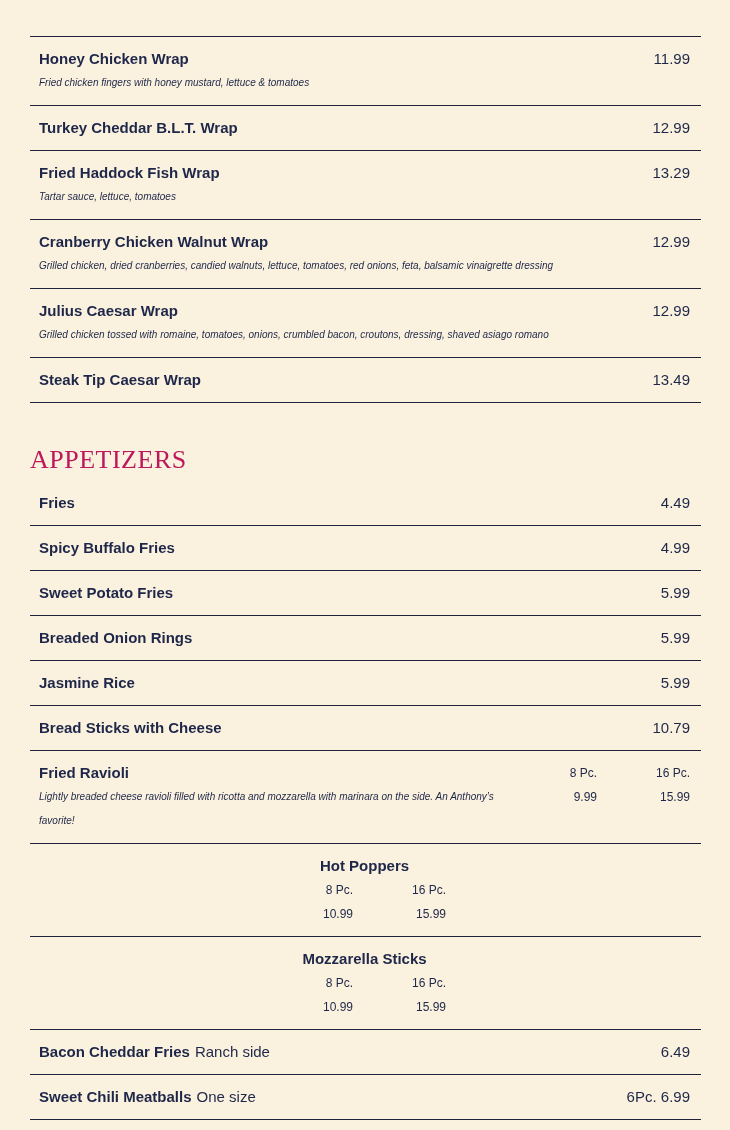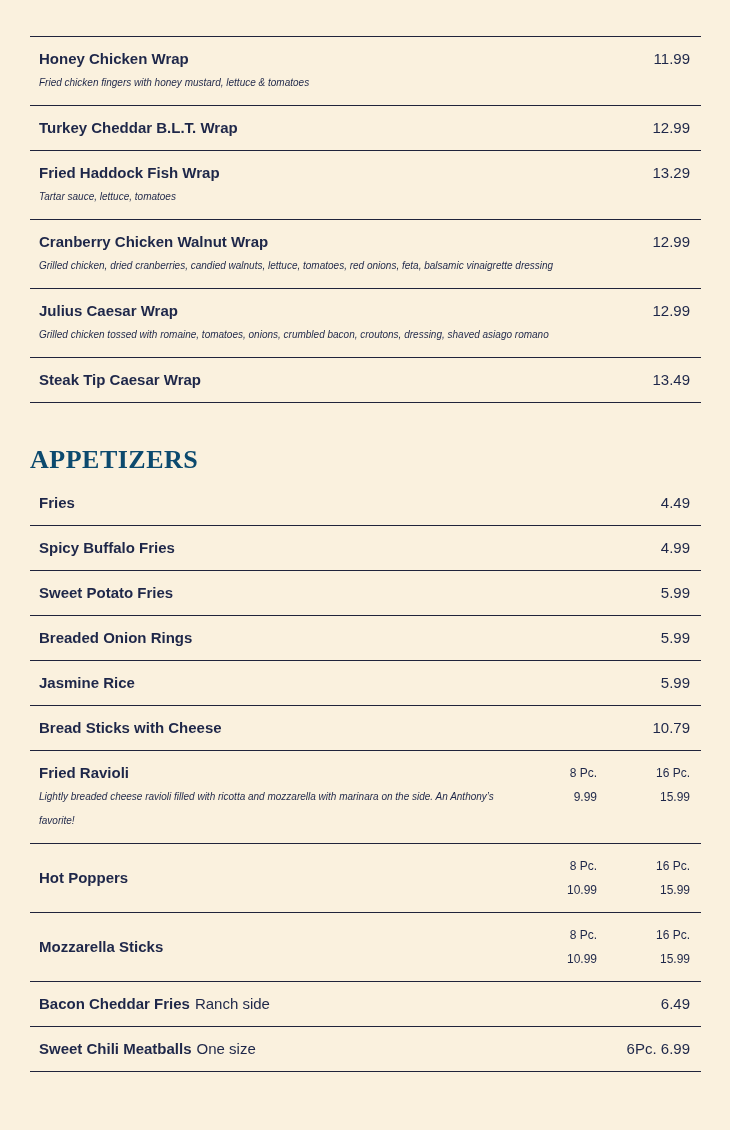--- a/index.html
+++ b/index.html
@@ -18,34 +18,34 @@
   }
   .section-rows {
     border-top: 0 solid #20243B;
   }
   .section-rows.top-border {
     border-top: 1px solid #20243B;
     margin-top: 36px;
   }
   .section-heading {
     font-family: "Liberation Serif", serif;
-    font-weight: 700;
+    font-weight: 400;
     font-size: 26px;
     line-height: 30px;
     letter-spacing: 0.5px;
-    color: #0c4a6e;
+    color: #be185d;
     margin: 42px 0 6px 0;
   }
   .row {
     display: flex;
     border-bottom: 1px solid #20243B;
     padding: 10px 11px 10px 9px;
     align-items: flex-start;
   }
-  .row.center-sizes { align-items: center; }
+  .row.center-sizes { align-items: center; flex-direction: column; }
   .row-main { flex: 1 1 auto; min-width: 0; }
   .item-name-line {
     font-size: 15px;
     line-height: 24px;
   }
   .item-name { font-weight: 700; }
   .item-note {
     font-weight: 400;
     margin-left: 5px;
   }

